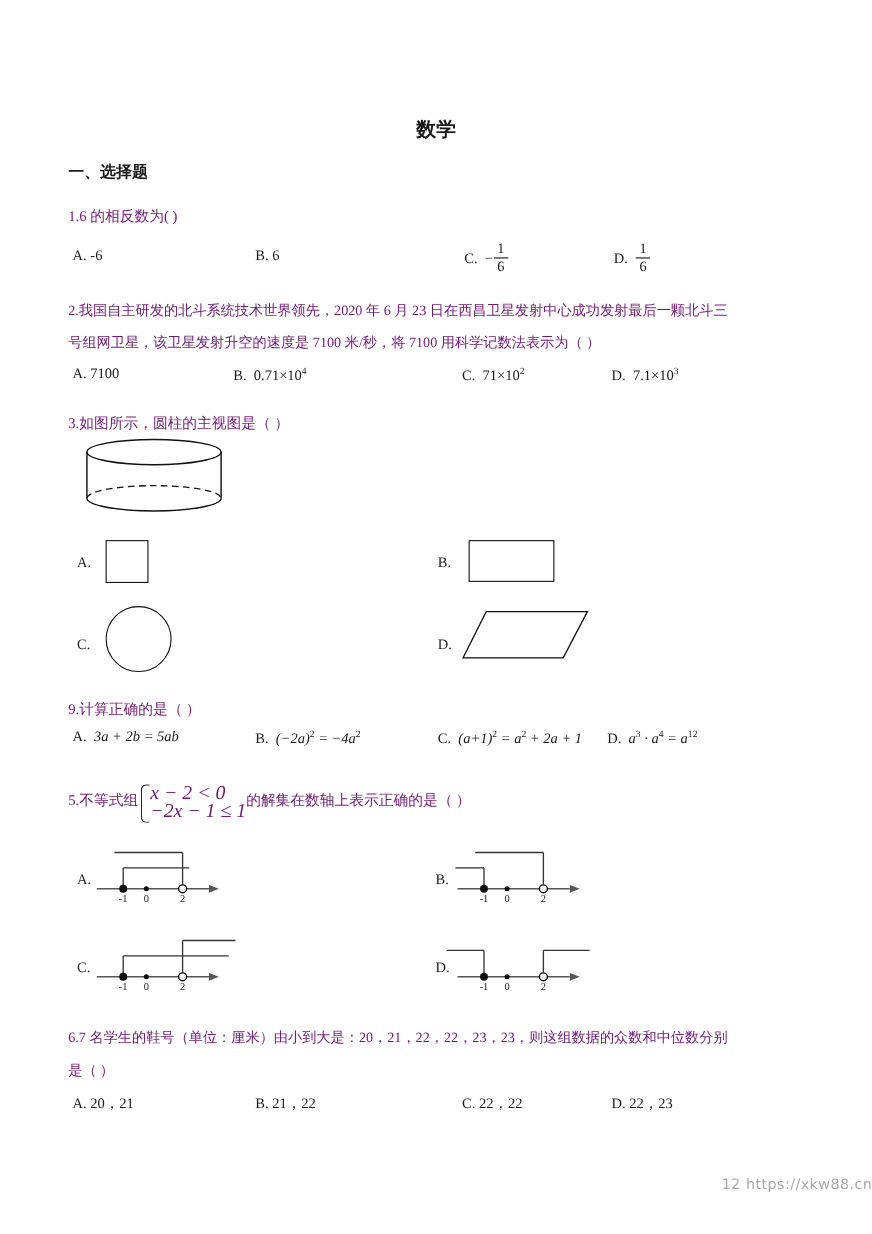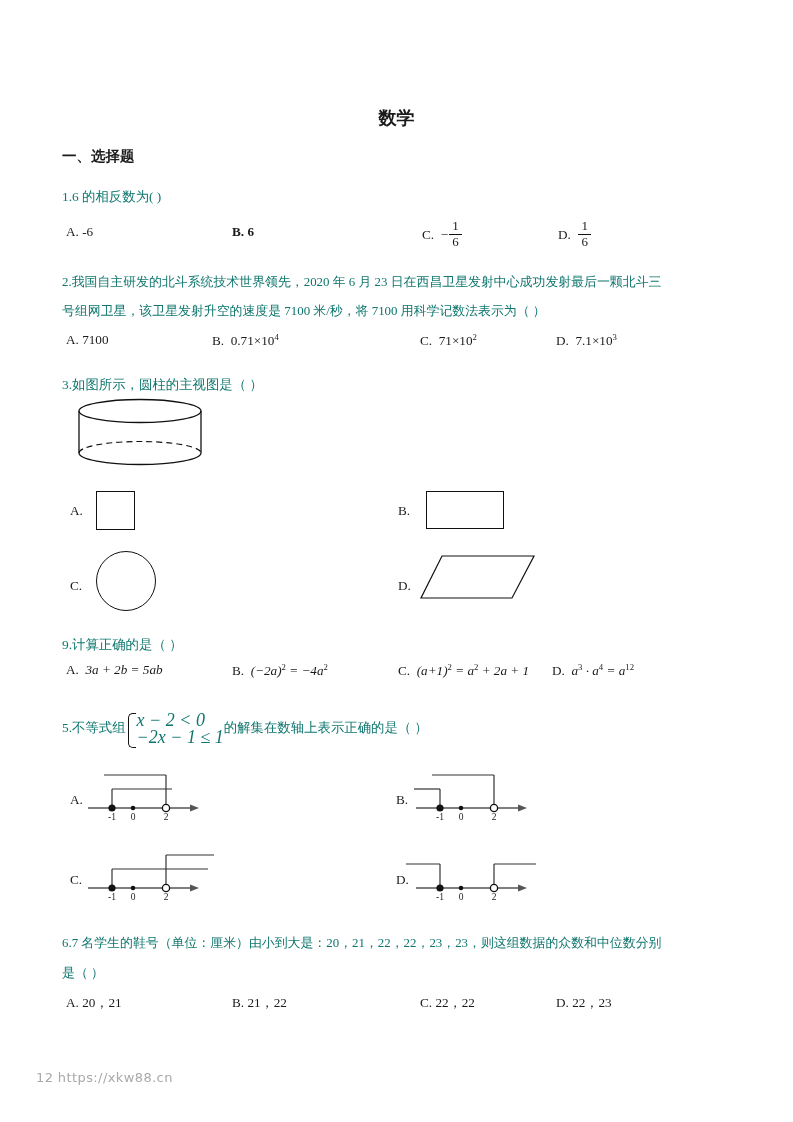--- a/index.html
+++ b/index.html
@@ -47,21 +47,21 @@
     top: 147px;
     font-size: 14.5px;
     font-weight: bold;
   }
 
   
   .qtext {
     position: absolute;
     font-size: 13.4px;
     line-height: 30px;
-    color: #0f766e;
+    color: #701a75;
     white-space: nowrap;
   }
 
   .opt {
     position: absolute;
     font-size: 13.2px;
     white-space: nowrap;
   }
   .opt-label { font-style: normal; }
 
@@ -116,46 +116,45 @@
     border: 1.3px solid #111;
     border-radius: 50%;
     background: #fff;
   }
 
   
   .footer {
     position: absolute;
     left: 0; right: 0;
     top: 1070px;
-    text-align: left;
+    text-align: right;
     font-size: 13px;
     color: #a9a9a9;
     font-family: "DejaVu Sans", "Liberation Sans", sans-serif;
     letter-spacing: 0.4px;
-    padding-left: 36px;
   }
 
   svg { display: block; overflow: visible; }
 </style>
 </head>
 <body>
 
 <div class="page">
 
   <div class="doc-subtitle">数学</div>
 
   <div class="section-head">一、选择题</div>
 
   <div class="qtext" style="left:62px; top:182px;">1.6 的相反数为(        )</div>
 
   <div class="opt" style="left:66px; top:224px;">
     <span class="opt-label">A.</span>
     <span>-6</span>
   </div>
-  <div class="opt" style="left:232px; top:224px;font-weight:bold;">
+  <div class="opt" style="left:232px; top:224px;">
     <span class="opt-label">B.</span>
     <span>6</span>
   </div>
   <div class="opt" style="left:422px; top:219px;">
     <span class="opt-label">C.</span>
     <span>&nbsp;−<span class="frac"><span class="num">1</span><span class="den">6</span></span></span>
   </div>
   <div class="opt" style="left:558px; top:219px;">
     <span class="opt-label">D.</span>
     <span>&nbsp;<span class="frac"><span class="num">1</span><span class="den">6</span></span></span>

